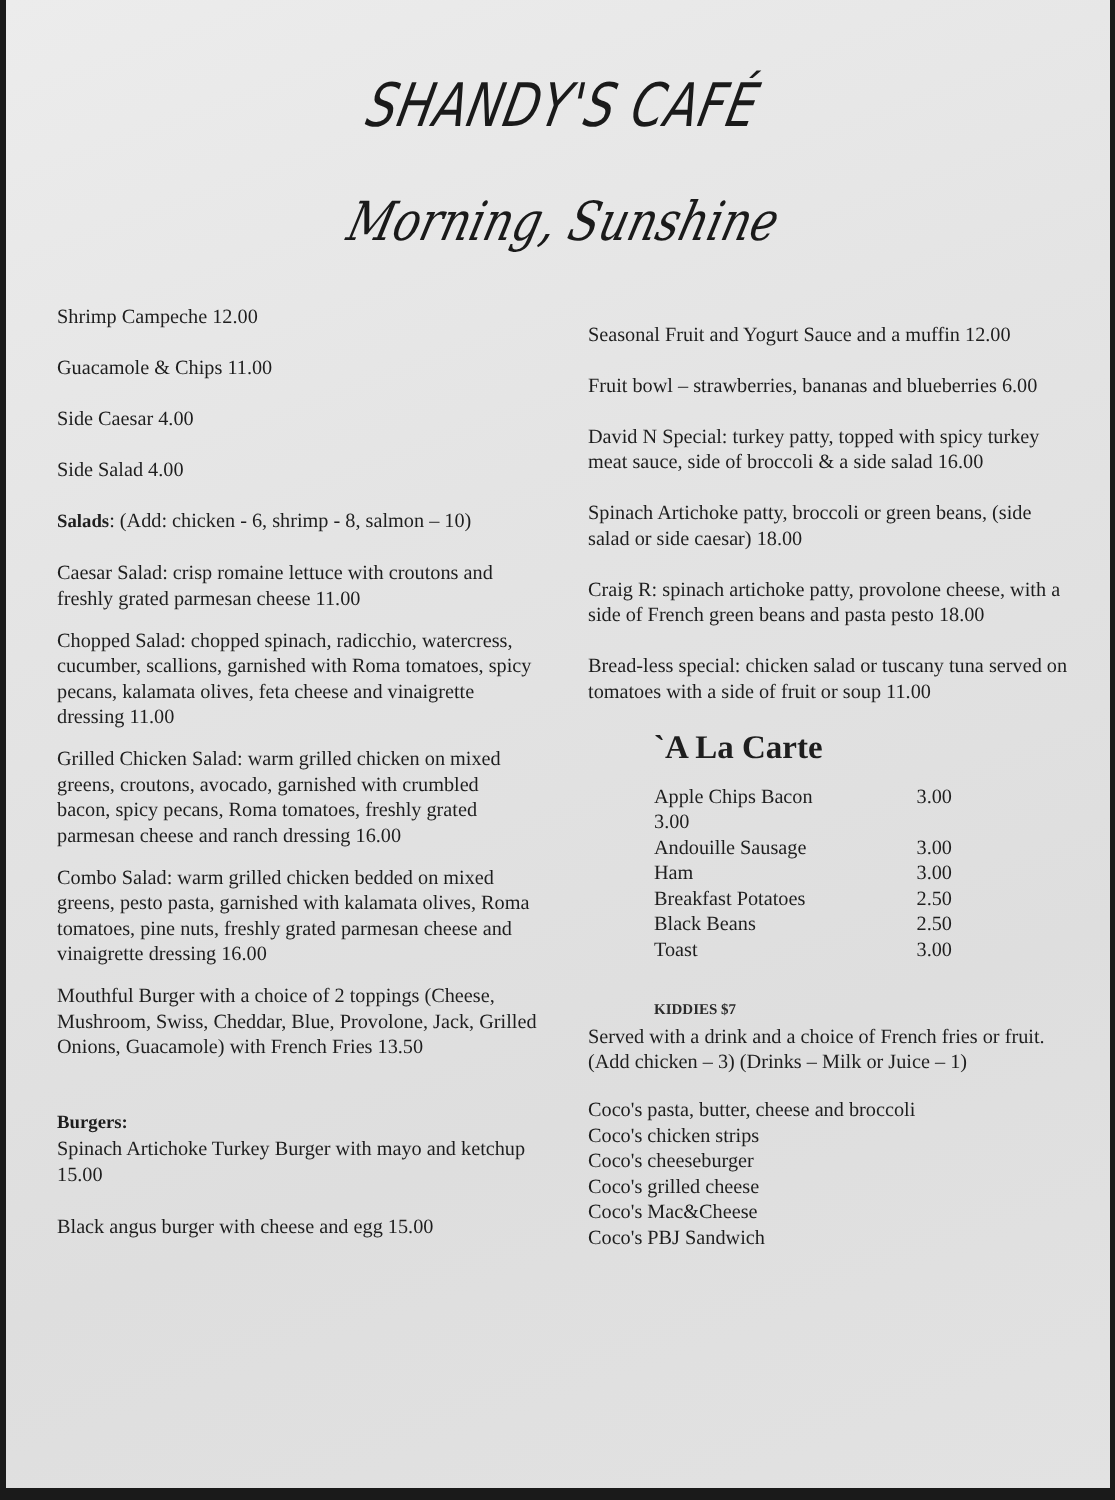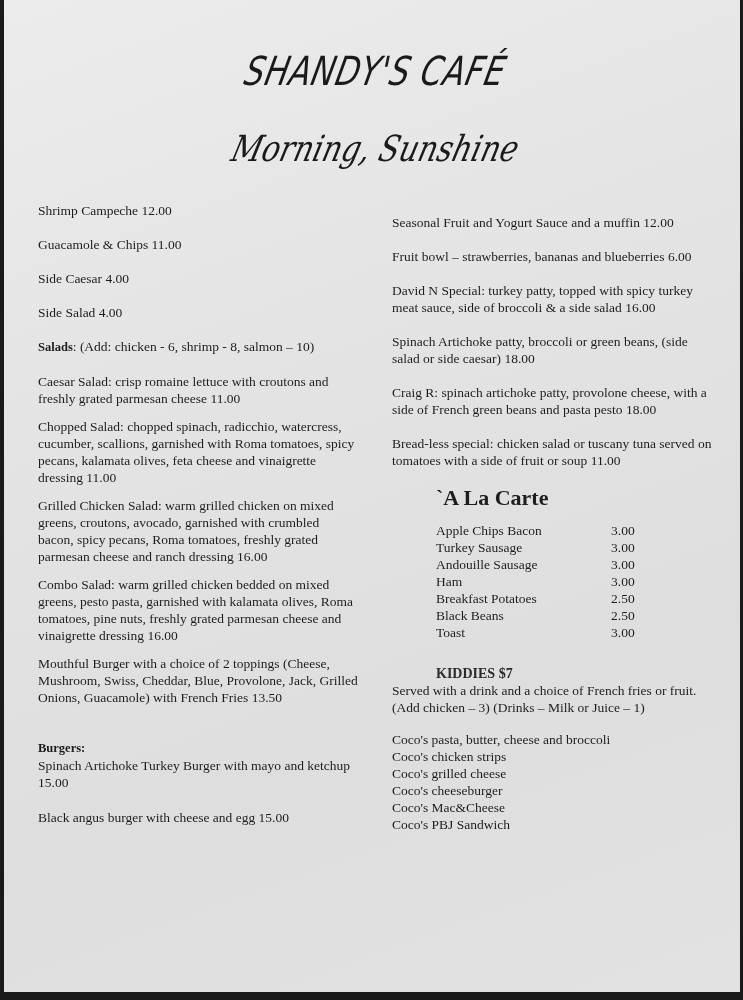--- a/index.html
+++ b/index.html
@@ -29,21 +29,21 @@
   .col { position: absolute; font-size: 13.5px; line-height: 17px; }
   .left { left: 34px; top: 184px; width: 320px; }
   .right { left: 388px; top: 214px; width: 320px; }
   .heading { font-weight: bold; font-size: 12.5px; }
   .item { display: block; }
   .gap1 { margin-top: 17px; }
   .gap2 { margin-top: 11px; }
   .alc-title { font-weight: bold; font-size: 22px; margin: 20px 0 16px 44px; }
   .alc-row { display: flex; margin-left: 44px; font-size: 13.5px; line-height: 17px; }
   .alc-name { width: 175px; }
-  .kid-title { font-weight: bold; font-size: 14px; margin: 24px 0 0 44px; color: #2b2b2b; }
+  .kid-title { font-weight: bold; font-size: 10px; margin: 24px 0 0 44px; color: #2b2b2b; }
   .kid-line { display: block; }
 </style>
 </head>
 <body>
 
 <div class="page">
   <div class="title-main">SHANDY'S CAFÉ</div>
   <div class="title-sub">Morning, Sunshine</div>
 
   <div class="col left">
@@ -73,21 +73,20 @@
     <span class="item gap1">Spinach Artichoke patty, broccoli or green beans, (side salad or side caesar) 18.00</span>
     <span class="item gap1">Craig R: spinach artichoke patty,  provolone cheese, with a side of French green beans and pasta pesto 18.00</span>
     <span class="item gap1">Bread-less special: chicken salad or tuscany tuna served on tomatoes with a side of fruit or soup 11.00</span>
 
     <div class="alc-title">`A La Carte</div>
     <div class="alc-row">
         <span class="alc-name">Apple Chips Bacon</span>
         <span>3.00</span>
       </div>
     <div class="alc-row">
-        <span class="alc-name">Turkey Sausage</span>
         <span>3.00</span>
       </div>
     <div class="alc-row">
         <span class="alc-name">Andouille Sausage</span>
         <span>3.00</span>
       </div>
     <div class="alc-row">
         <span class="alc-name">Ham</span>
         <span>3.00</span>
       </div>
@@ -102,19 +101,19 @@
     <div class="alc-row">
         <span class="alc-name">Toast</span>
         <span>3.00</span>
       </div>
 
     <div class="kid-title">KIDDIES $7</div>
     <span class="item">Served with a drink and a choice of French fries or fruit. (Add chicken – 3) (Drinks – Milk or  Juice – 1)</span>
     <div style="margin-top:15px">
       <span class="kid-line">Coco's pasta, butter, cheese and broccoli</span>
       <span class="kid-line">Coco's chicken strips</span>
+      <span class="kid-line">Coco's cheeseburger</span>
       <span class="kid-line">Coco's grilled cheese</span>
-      <span class="kid-line">Coco's cheeseburger</span>
       <span class="kid-line">Coco's Mac&amp;Cheese</span>
       <span class="kid-line">Coco's PBJ Sandwich</span>
     </div>
   </div>
 </div>
 
 </body></html>

